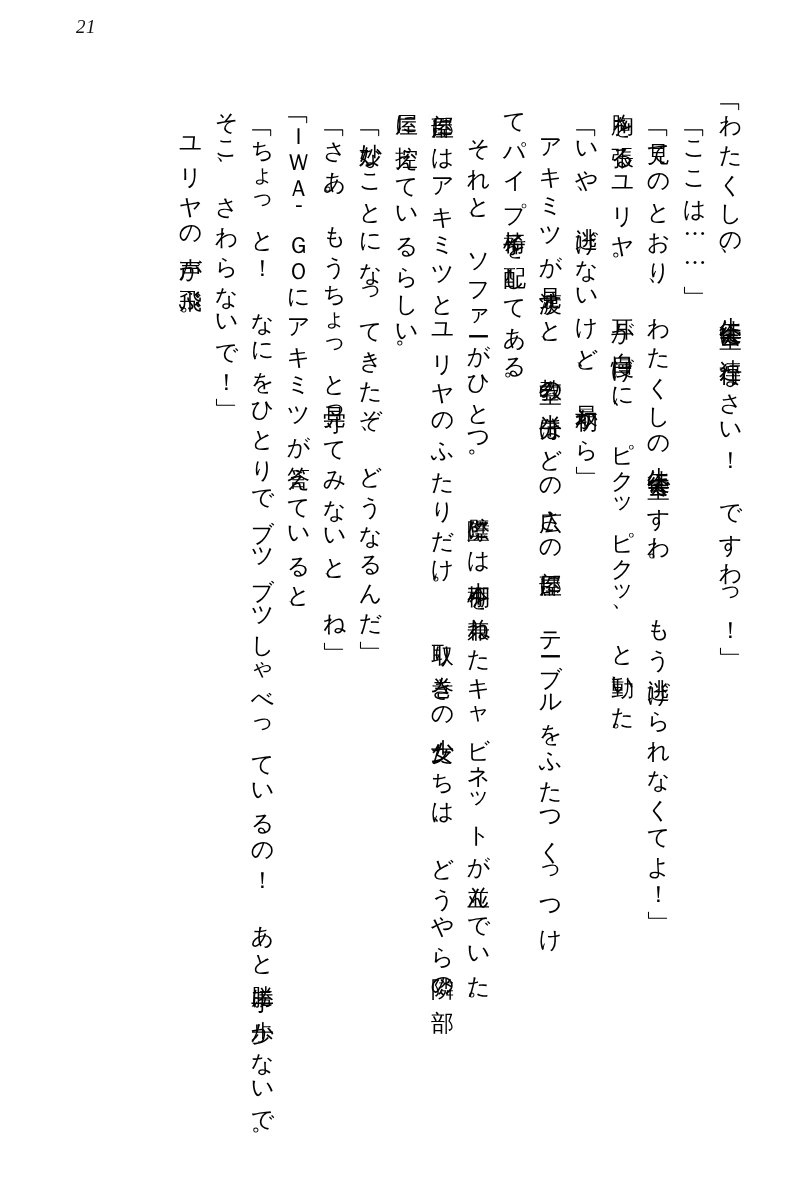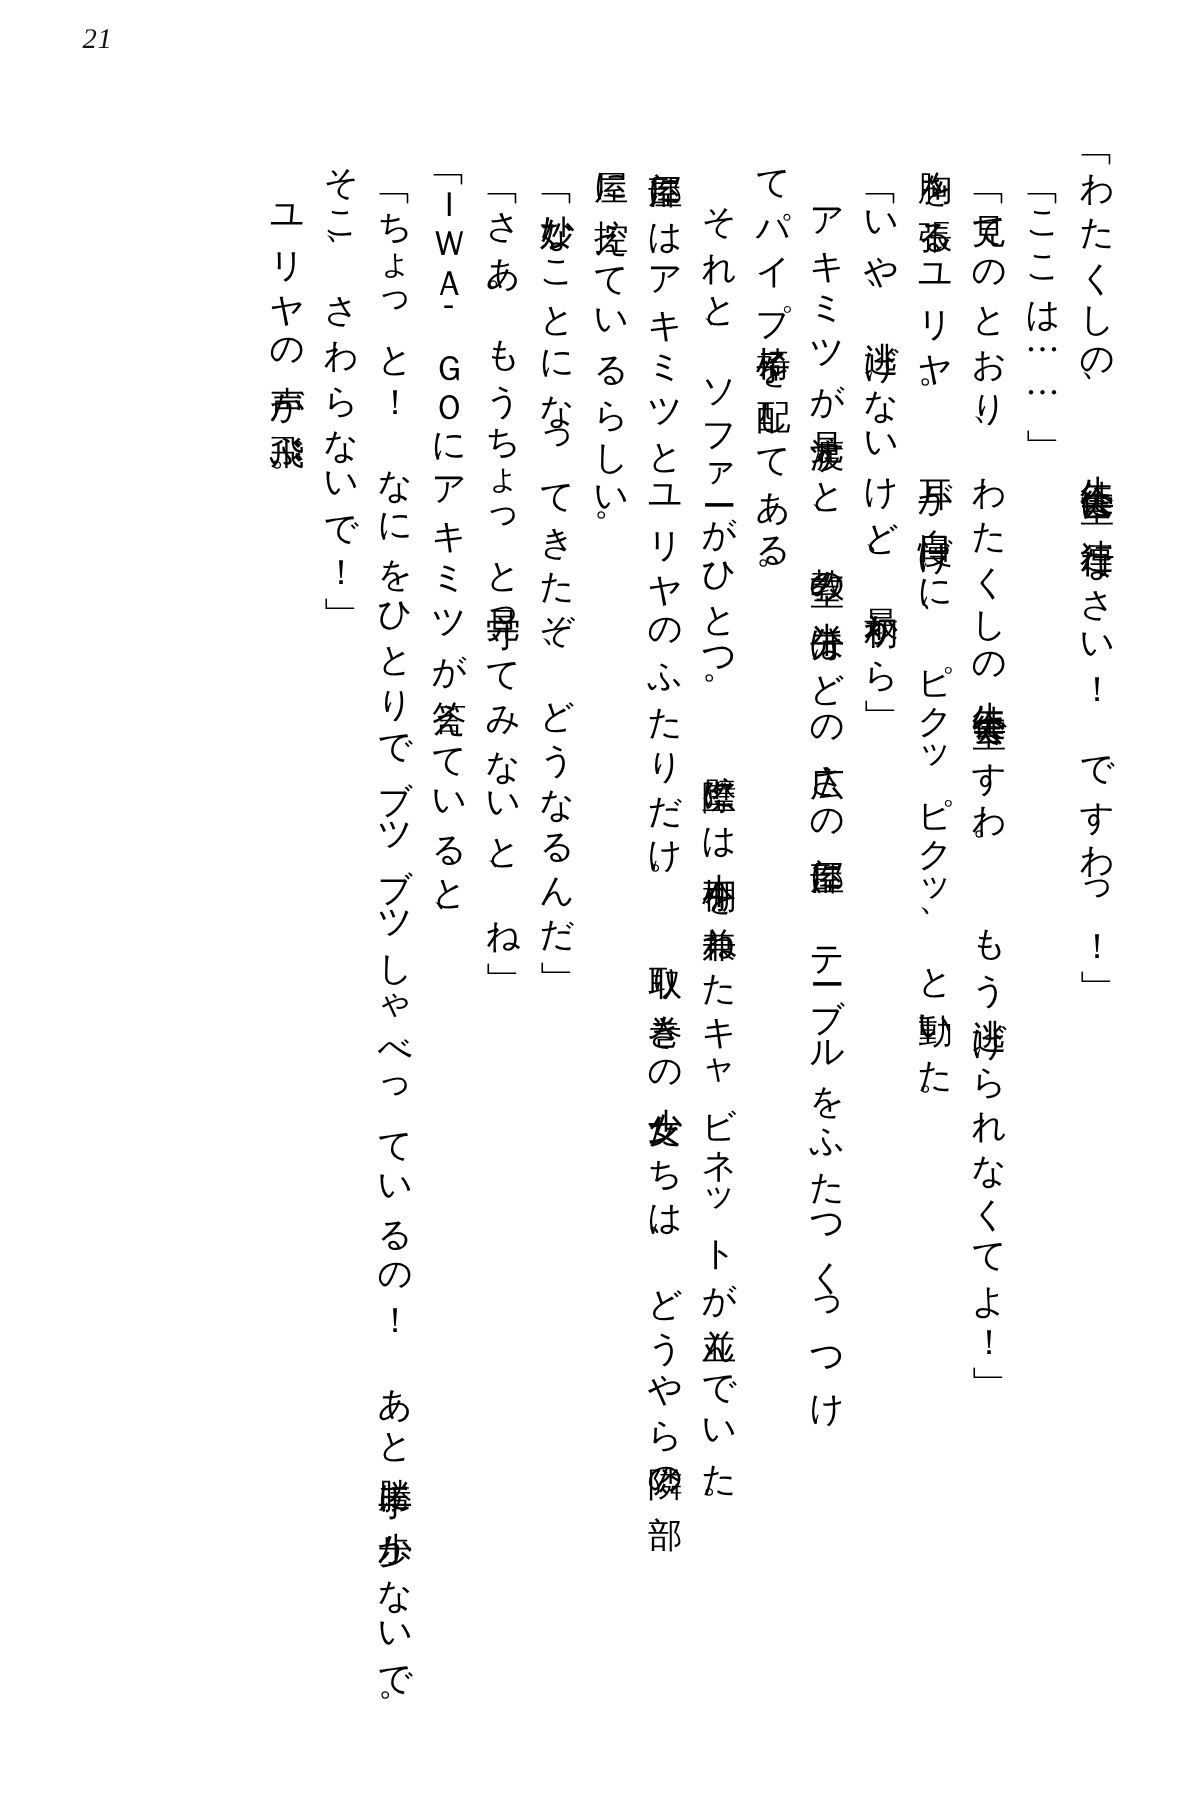--- a/index.html
+++ b/index.html
@@ -16,21 +16,21 @@
   }
   #page {
     position: relative;
     width: 800px;
     height: 1200px;
     background: #ffffff;
   }
   #page-number {
     position: absolute;
     top: 16px;
-    left: 55px;
+    left: 76px;
     font-size: 19px;
     font-style: italic;
     font-family: "Liberation Serif", "DejaVu Serif", serif;
     color: #111;
     letter-spacing: 0.5px;
   }
   
   #text-body {
     position: absolute;
     top: 96px;

